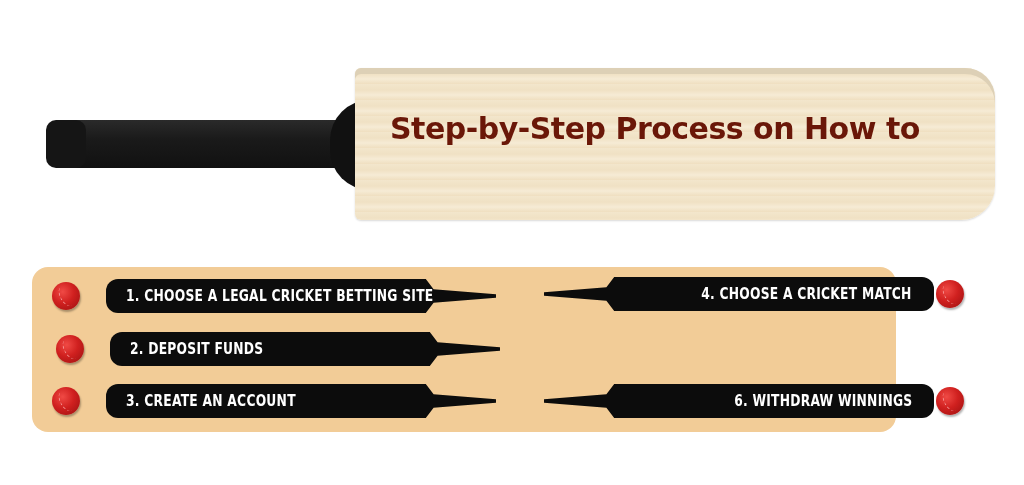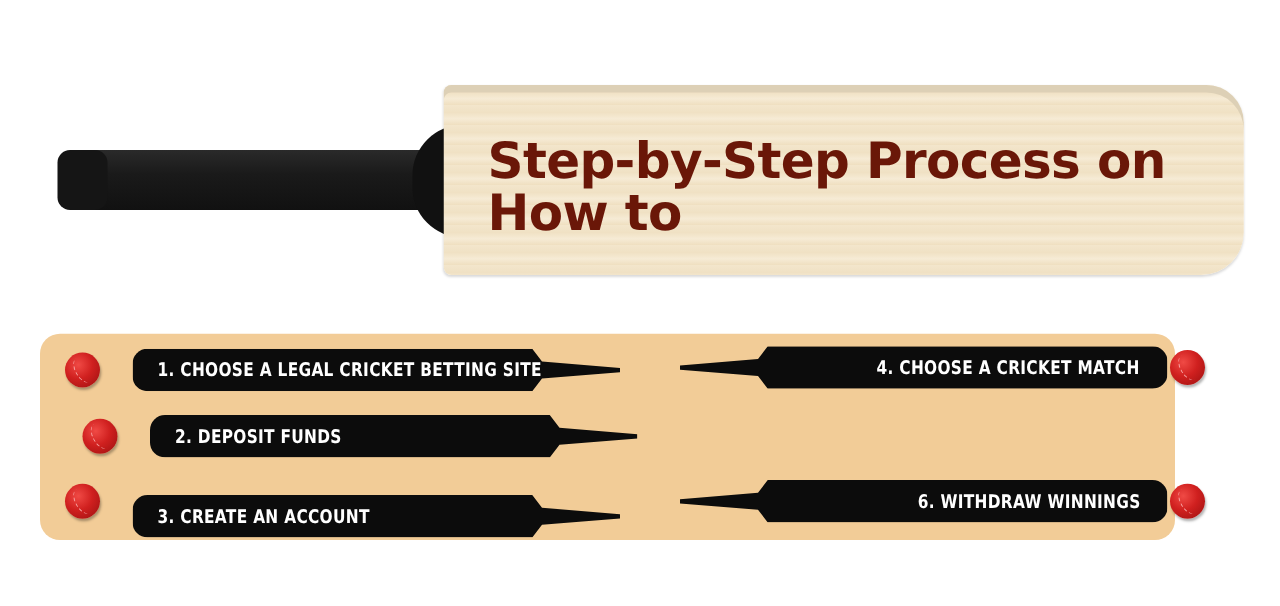--- a/index.html
+++ b/index.html
@@ -4,24 +4,24 @@
 <style>
   html, body { margin:0; padding:0; background:#ffffff; }
   body { width:1024px; height:485px; position:relative; overflow:hidden; font-family:"Liberation Sans", sans-serif; }
 
   
   .bat { position:absolute; left:0; top:0; width:1024px; height:240px; }
   .handle { position:absolute; left:50px; top:120px; width:310px; height:48px; background:linear-gradient(#2a2a2a,#1a1a1a 40%,#111 100%); border-radius:10px 0 0 10px; }
   .handle-cap { position:absolute; left:46px; top:120px; width:40px; height:48px; background:#151515; border-radius:10px; }
   .shoulder { position:absolute; left:330px; top:100px; width:40px; height:90px; background:#111; border-radius:40px 0 0 40px; }
   .blade { position:absolute; left:355px; top:68px; width:640px; height:152px; background:repeating-linear-gradient(180deg,#f3e6cc 0px,#f0e1c4 6px,#f6ebd5 11px,#efdfc0 16px); border-radius:6px 30px 34px 6px; box-shadow: inset 0 6px 0 #ddd0b6, 0 1px 2px rgba(0,0,0,0.15); }
-  .title { position:absolute; left:390px; top:108px; color:#6a1708; font-family:"DejaVu Sans", sans-serif; font-weight:bold; font-size:40px; line-height:42px; letter-spacing:-0.5px; margin:0; }
+  .title { position:absolute; left:390px; top:108px; color:#6a1708; font-family:"DejaVu Sans", sans-serif; font-weight:bold; font-size:30px; line-height:42px; letter-spacing:-0.5px; margin:0; }
 
   
-  .panel { position:absolute; left:32px; top:267px; width:864px; height:165px; background:#f2cc97; border-radius:16px;padding-left:44px; }
+  .panel { position:absolute; left:32px; top:267px; width:864px; height:165px; background:#f2cc97; border-radius:16px; }
   .step { position:absolute; height:36px; }
   .ball { position:absolute; width:28px; height:28px; border-radius:50%; background:radial-gradient(circle at 38% 35%, #f04a45 0%, #d0201f 45%, #9a1010 100%); box-shadow:1px 2px 2px rgba(0,0,0,0.3); }
   .ball::after { content:""; position:absolute; left:8px; top:3px; width:12px; height:22px; border-left:1px dashed rgba(255,200,200,0.7); border-radius:50%; transform:rotate(-30deg); }
   .brush { position:absolute; height:34px; background:#0c0c0c; display:flex; align-items:center; }
   .brush.left { border-radius:12px 4px 4px 12px; clip-path:polygon(0 0, 82% 0, 84% 30%, 100% 45%, 100% 55%, 84% 70%, 82% 100%, 0 100%); }
   .brush.right { border-radius:4px 12px 12px 4px; clip-path:polygon(18% 0, 100% 0, 100% 100%, 18% 100%, 16% 70%, 0 55%, 0 45%, 16% 30%); justify-content:flex-end; }
   .label { color:#ffffff; font-family:"DejaVu Sans", sans-serif; font-weight:bold; font-size:15px; letter-spacing:0.3px; transform:scaleX(0.82); white-space:nowrap; }
   .brush.left .label { transform-origin:left center; margin-left:20px; }
   .brush.right .label { transform-origin:right center; margin-right:22px; }
 </style>
@@ -39,29 +39,29 @@
 </div>
 
 <div class="panel">
 
   <div class="step" style="left:20px; top:12px; width:430px;">
     <div class="ball" style="left:0; top:3px;"></div>
     <div class="brush left" style="left:54px; top:0; width:390px;">
       <span class="label">1. CHOOSE A LEGAL CRICKET BETTING SITE</span>
     </div>
   </div>
-  <div class="step" style="left:34px; top:65px; width:430px;">
+  <div class="step" style="left:24px; top:65px; width:430px;">
     <div class="ball" style="left:0; top:3px;"></div>
     <div class="brush left" style="left:54px; top:0; width:390px;">
       <span class="label">2. DEPOSIT FUNDS</span>
     </div>
   </div>
   <div class="step" style="left:20px; top:117px; width:430px;">
     <div class="ball" style="left:0; top:3px;"></div>
-    <div class="brush left" style="left:54px; top:12px; width:390px;">
+    <div class="brush left" style="left:54px; top:0; width:390px;">
       <span class="label">3. CREATE AN ACCOUNT</span>
     </div>
   </div>
 
   <div class="step" style="left:512px; top:10px; width:430px;">
     <div class="brush right" style="left:0; top:0; width:390px;">
       <span class="label">4. CHOOSE A CRICKET MATCH</span>
     </div>
     <div class="ball" style="left:392px; top:3px;"></div>
   </div>

